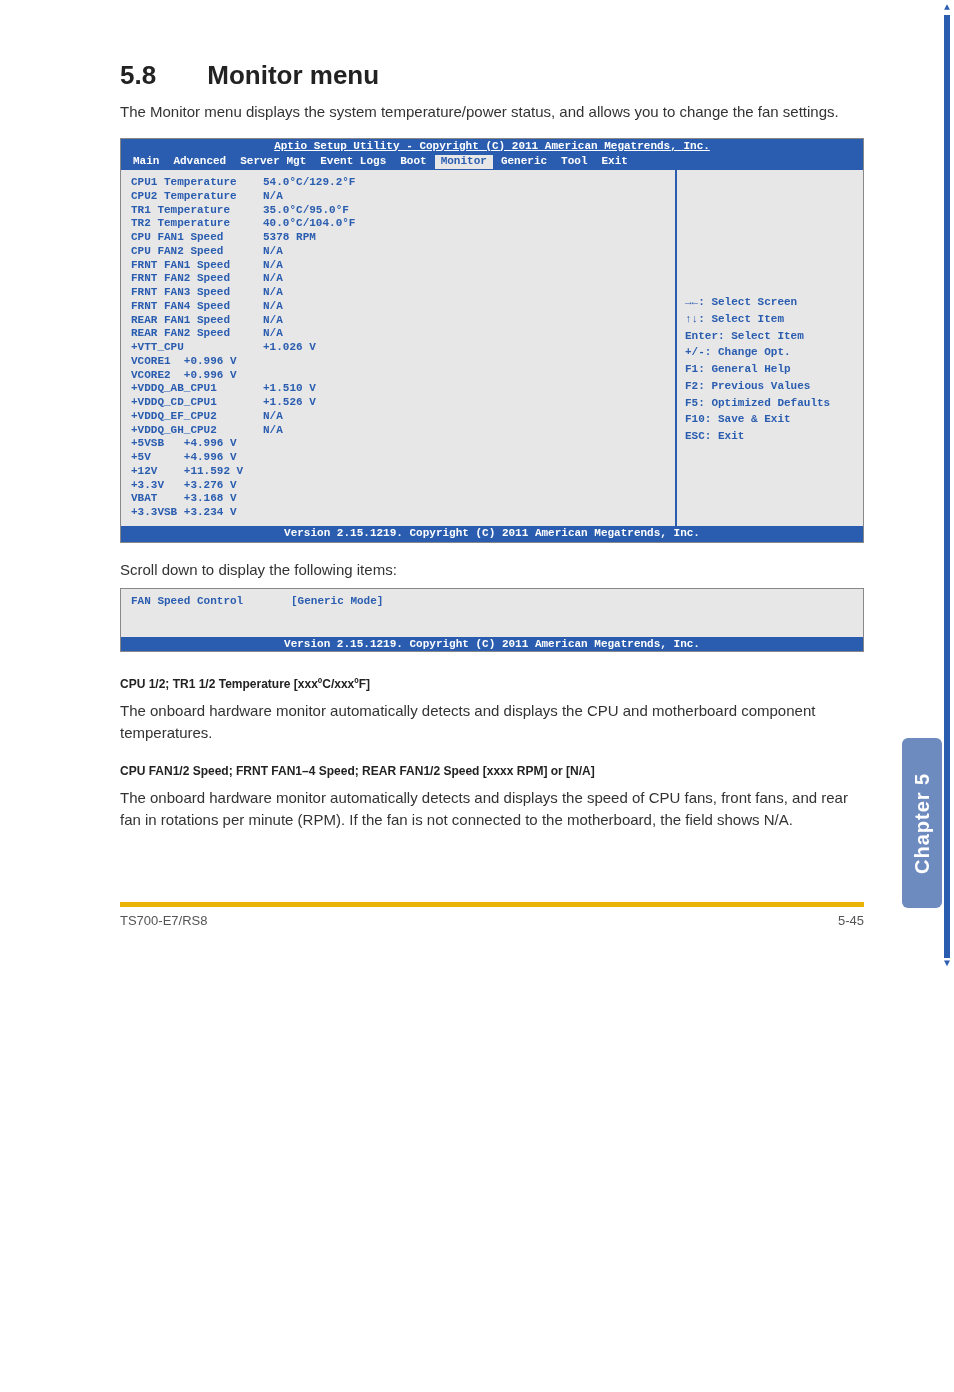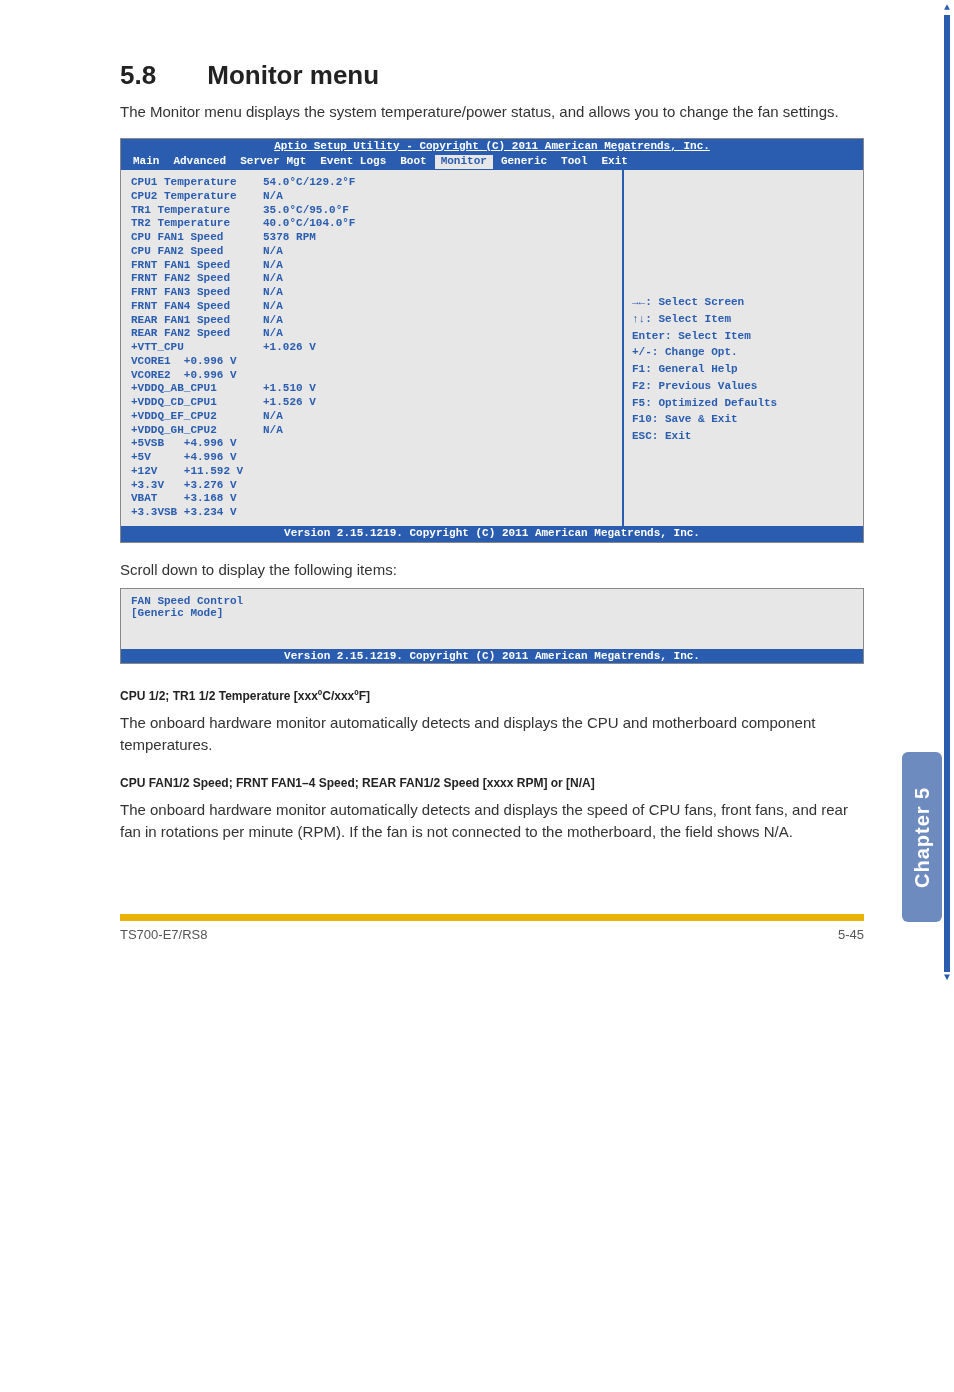--- a/index.html
+++ b/index.html
@@ -56,21 +56,21 @@
     background: #e7e7e7;
   }
   .bios-left {
     flex: 1 1 auto;
     padding: 6px 8px 6px 10px;
     color: #2a5db0;
     font-weight: bold;
     white-space: pre;
   }
   .bios-right {
-    width: 241px;
+    width: 188px;
     border-left: 2px solid #2a5db0;
     padding: 6px 8px;
     color: #2a5db0;
     font-weight: bold;
     position: relative;
   }
   .bios-right .help-list { margin-top: 120px; }
   .bios-right .help-list div { margin-bottom: 3px; white-space: nowrap; }
   .bios-scroll {
     position: absolute;
@@ -134,24 +134,24 @@
     align-items: center;
     justify-content: center;
     letter-spacing: 1px;
   }
   .page-foot {
     margin-top: 70px;
     display: flex;
     justify-content: space-between;
     font-size: 13px;
     color: #555;
-    border-top: 7px solid #eab308;
+    border-top: 5px solid #eab308;
     padding-top: 6px;
   }
-  .row { display: flex; flex-direction: column; }
+  .row { display: flex; }
   .row .lbl { width: 160px; }
 </style>
 </head>
 <body>
 
 <h1 class="section-head">
   <span class="num">5.8</span>
   <span>Monitor menu</span>
 </h1>
 

